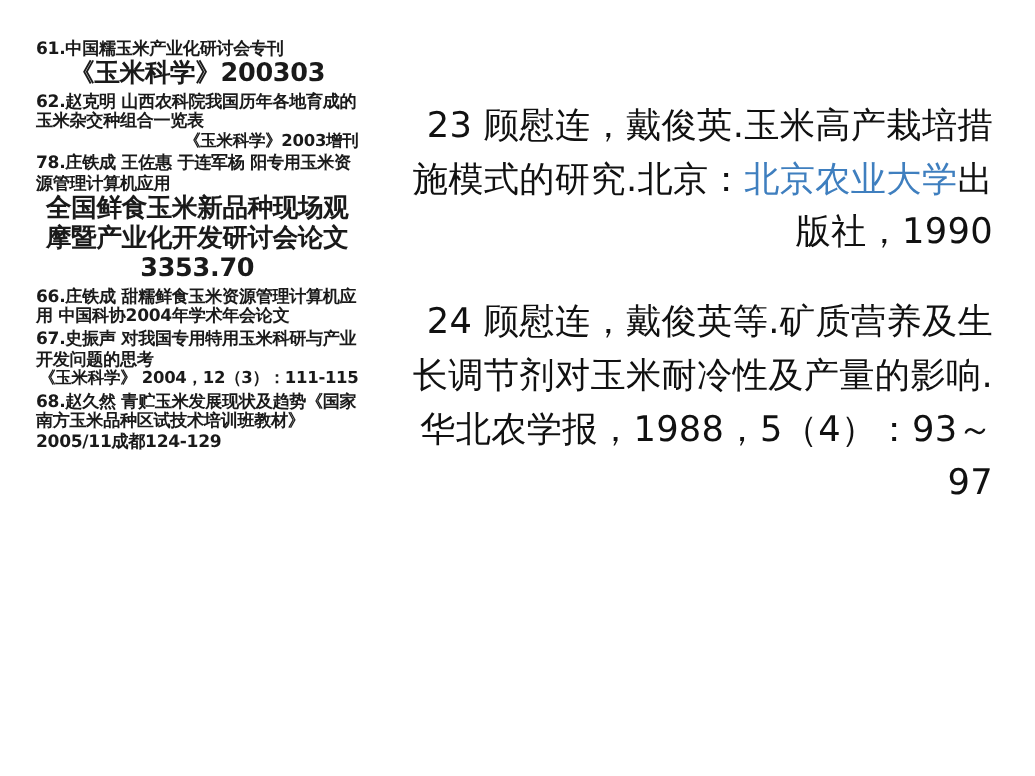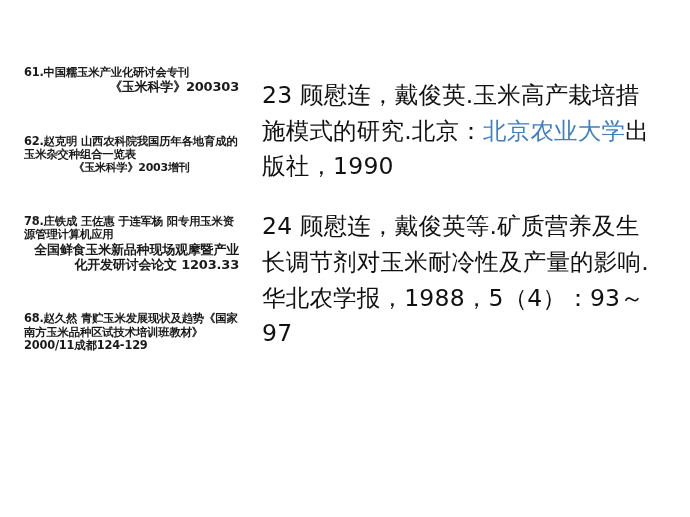--- a/index.html
+++ b/index.html
@@ -29,49 +29,48 @@
     height: 390px;
   }
   .ref-item {
     font-family: "DejaVu Sans", "Liberation Sans", sans-serif;
     font-size: 11.4px;
     line-height: 1.18;
     font-weight: bold;
     color: #1a1a1a;
     margin-bottom: 1.5px;
     letter-spacing: -0.2px;
-    margin-top: 40px;
   }
   .ref-item .sub {
     display: block;
-    text-align: right;
-    font-size: 13px;
+    text-align: center;
+    font-size: 17px;
     letter-spacing: -0.2px;
   }
   .ref-item .sub-left {
     display: block;
-    text-align: center;
+    text-align: right;
     font-size: 11px;
     letter-spacing: -0.2px;
   }
 
   
   .right-col {
     position: absolute;
     left: 262px;
     top: 62px;
     width: 400px;
   }
   .para {
     font-family: "DejaVu Sans", "Liberation Sans", sans-serif;
     font-size: 23.5px;
     line-height: 1.52;
     color: #111111;
-    margin: 16px 0 24px 0;
-    text-align: left;
+    margin: 4px 0 24px 0;
+    text-align: right;
     letter-spacing: 0.2px;
   }
   .para:last-child { margin-bottom: 0; }
   .link {
     color: #3f7fbf;
   }
 </style>
 </head>
 <body>
 
@@ -86,27 +85,34 @@
 
     <div class="ref-item">
       <span>62.赵克明 山西农科院我国历年各地育成的玉米杂交种组合一览表</span>
       <span class="sub-left">《玉米科学》2003增刊</span>
     </div>
 
 
 
     <div class="ref-item">
       <span>78.庄铁成 王佐惠 于连军杨  阳专用玉米资源管理计算机应用</span>
-      <span class="sub">全国鲜食玉米新品种现场观摩暨产业化开发研讨会论文 1203.33</span>
+      <span class="sub">全国鲜食玉米新品种现场观摩暨产业化开发研讨会论文 3353.70</span>
     </div>
 
-
+    <div class="ref-item">
+      <span>66.庄铁成    甜糯鲜食玉米资源管理计算机应用  中国科协2004年学术年会论文</span>
+    </div>
 
     <div class="ref-item">
-      <span>68.赵久然  青贮玉米发展现状及趋势《国家南方玉米品种区试技术培训班教材》2000/11成都124-129</span>
+      <span>67.史振声 对我国专用特用玉米科研与产业开发问题的思考</span>
+      <span class="sub-left">《玉米科学》 2004，12（3）：111-115</span>
+    </div>
+
+    <div class="ref-item">
+      <span>68.赵久然  青贮玉米发展现状及趋势《国家南方玉米品种区试技术培训班教材》2005/11成都124-129</span>
     </div>
 
   </div>
 
   <div class="right-col">
 
     <p class="para">
       <span>23 顾慰连，戴俊英.玉米高产栽培措施模式的研究.北京：</span><span class="link">北京农业大学</span><span>出版社，1990</span>
     </p>
 

